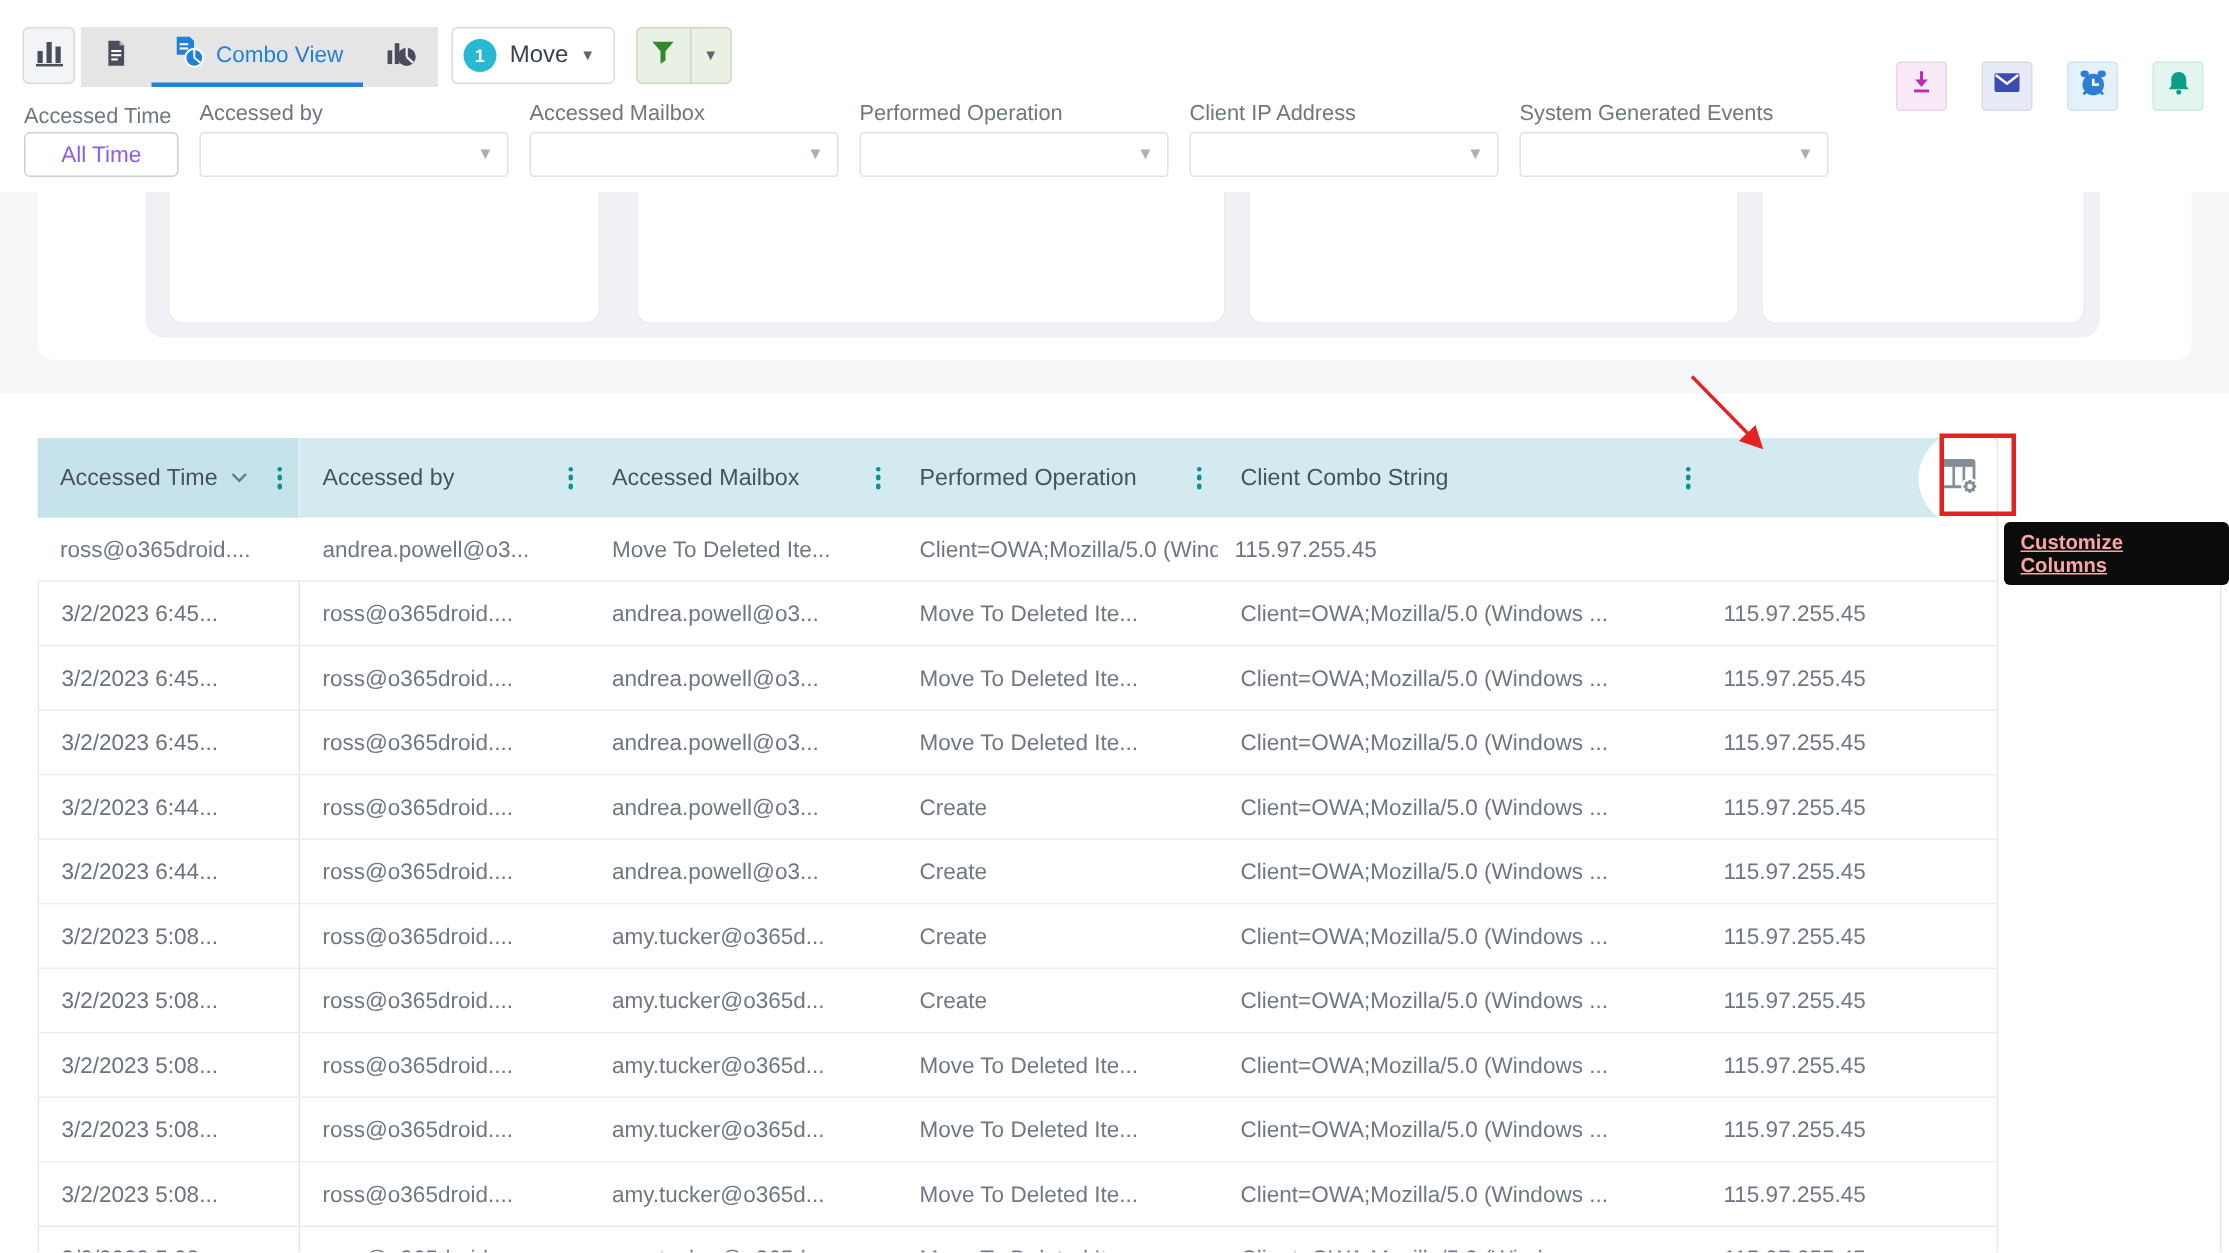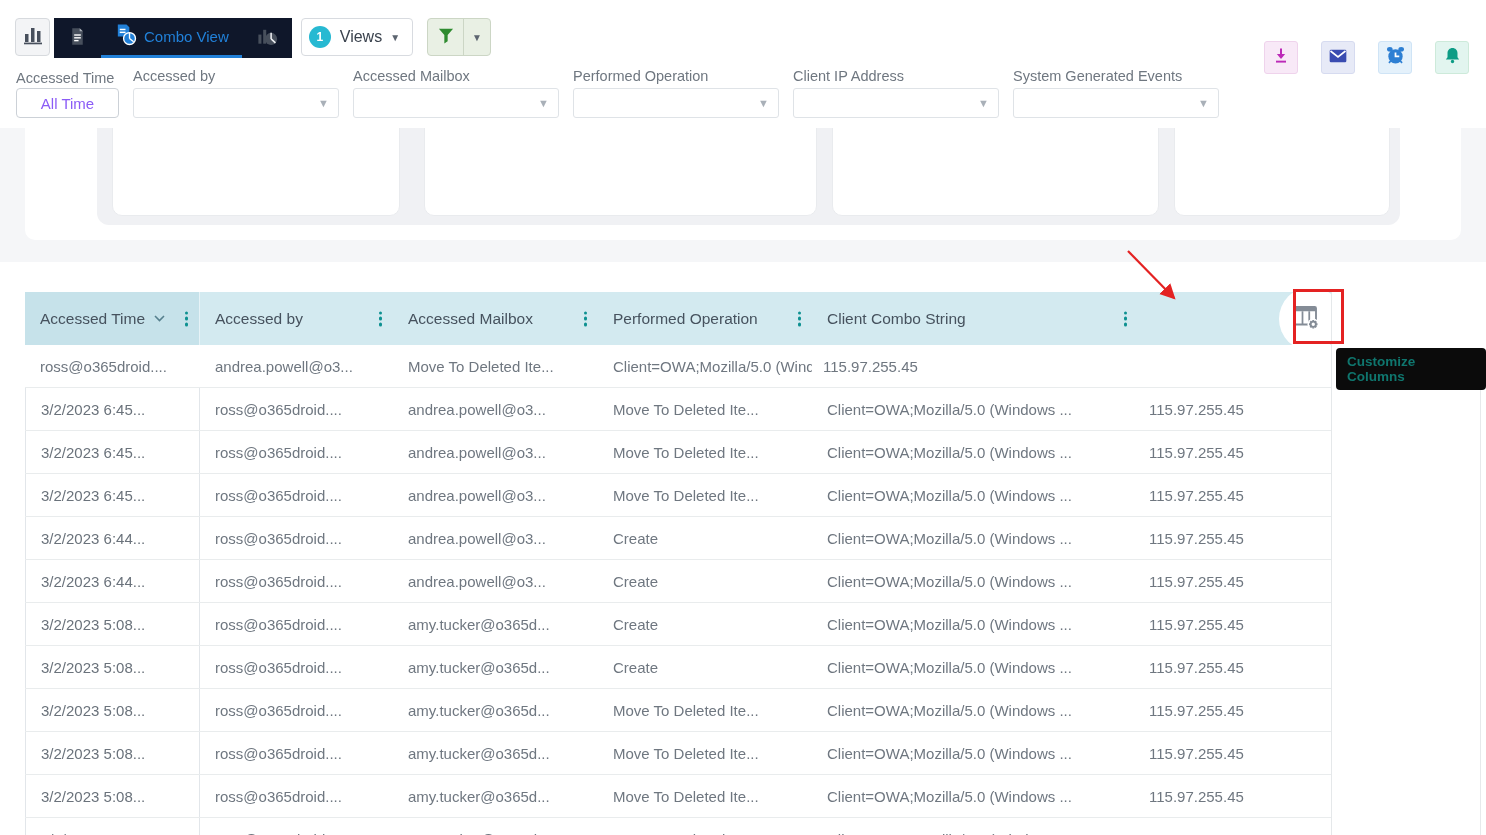--- a/index.html
+++ b/index.html
@@ -3,21 +3,21 @@
 <meta charset="utf-8">
 <style>
   * { margin:0; padding:0; box-sizing:border-box; }
   html,body { width:1486px; height:835px; background:#fff; overflow:hidden;
               font-family:"Liberation Sans", sans-serif; position:relative; }
 
   
   .toolbar { position:absolute; top:18px; left:15px; display:flex; align-items:flex-start; }
   .chart-btn { width:35px; height:38px; background:#f3f4f6; border:1px solid #d7dade;
                border-radius:4px; display:flex; align-items:center; justify-content:center; }
-  .tabstrip { margin-left:4px; height:40px; background:#0f172a; display:flex; align-items:stretch; }
+  .tabstrip { margin-left:4px; height:40px; background:#e5e5e5; display:flex; align-items:stretch; }
   .tab { display:flex; align-items:center; justify-content:center; padding:0 13px; cursor:pointer; }
   .tab.active { border-bottom:3px solid #2180d8; }
   .tab-label { color:#2180d8; font-size:15px; margin-left:7px; font-weight:500; }
   .views-btn { margin-left:9px; height:38px; background:#fff; border:1px solid #d8dbe0; border-radius:4px;
                display:flex; align-items:center; padding:0 12px 0 7px; }
   .views-badge { width:22px; height:22px; border-radius:50%; background:#27b9d2; color:#fff;
                  font-size:12px; font-weight:bold; display:flex; align-items:center; justify-content:center; }
   .views-label { font-size:16px; color:#3a424d; margin:0 8px 0 9px; }
   .caret { font-size:10px; color:#5d6570; }
   .filter-split { margin-left:14px; height:38px; display:flex; border:1px solid #ccd6c5; border-radius:4px;
@@ -76,22 +76,22 @@
   .trow { display:grid; grid-template-columns:175px 193px 205px 214px 326px 151px 43px;
           height:43px; border-bottom:1px solid #e9eced; background:#fff; }
   .tcell { display:flex; align-items:center; padding-left:15px; font-size:15px; color:#6f7780;
            white-space:nowrap; overflow:hidden; }
   .tcell.c0 { border-left:1px solid #e2e6ea; border-right:1px solid #e2e6ea; color:#6a727b; }
   .tcell.c5 { padding-left:11px; }
 
   
   .red-box { position:absolute; left:1293px; top:289px; width:51px; height:55px;
              border:3px solid #e42222; z-index:20; pointer-events:none; }
-  .tooltip { position:absolute; left:1336px; top:348px; background:#0b0b0b; color:#0f766e;
-             font-size:13.5px; font-weight:bold; padding:6px 11px; border-radius:4px; z-index:30; }
+  .tooltip { position:absolute; left:1336px; top:348px; background:#0b0b0b; color:#fca5a5;
+             font-size:13.5px; font-weight:bold; padding:6px 11px; border-radius:4px; z-index:30;text-decoration:underline; }
   .arrow-svg { position:absolute; left:1110px; top:240px; z-index:25; pointer-events:none; }
   .edge-line { position:absolute; left:1480px; top:373px; bottom:0; width:1px; background:#e7e9eb; }
 </style>
 </head>
 <body>
 
 <div class="toolbar">
   <div class="chart-btn">
     <span>
       <svg width="24" height="24" viewBox="0 0 24 24">
@@ -136,21 +136,21 @@
               <rect x="8" y="5" width="3.2" height="14.5"></rect>
           <circle cx="16.3" cy="14.5" r="6.3"></circle>
             </g>
           <path d="M16.3 14.5V8.2 M16.3 14.5l4.5 4.2" stroke="#eef0f3" stroke-width="1.6" fill="none"></path>
           </svg>
       </span>
     </div>
   </div>
   <div class="views-btn">
     <span class="views-badge">1</span>
-    <span class="views-label">Views</span>
+    <span class="views-label">Move</span>
     <span class="caret">▼</span>
   </div>
   <div class="filter-split">
     <div class="filter-main">
       <span>
         <svg width="20" height="21" viewBox="0 0 24 24">
           <path d="M3.5 4h17l-6.5 7.5V19l-4 2.5V11.5z" fill="#2e8b2f"></path>
           </svg>
       </span>
     </div>

